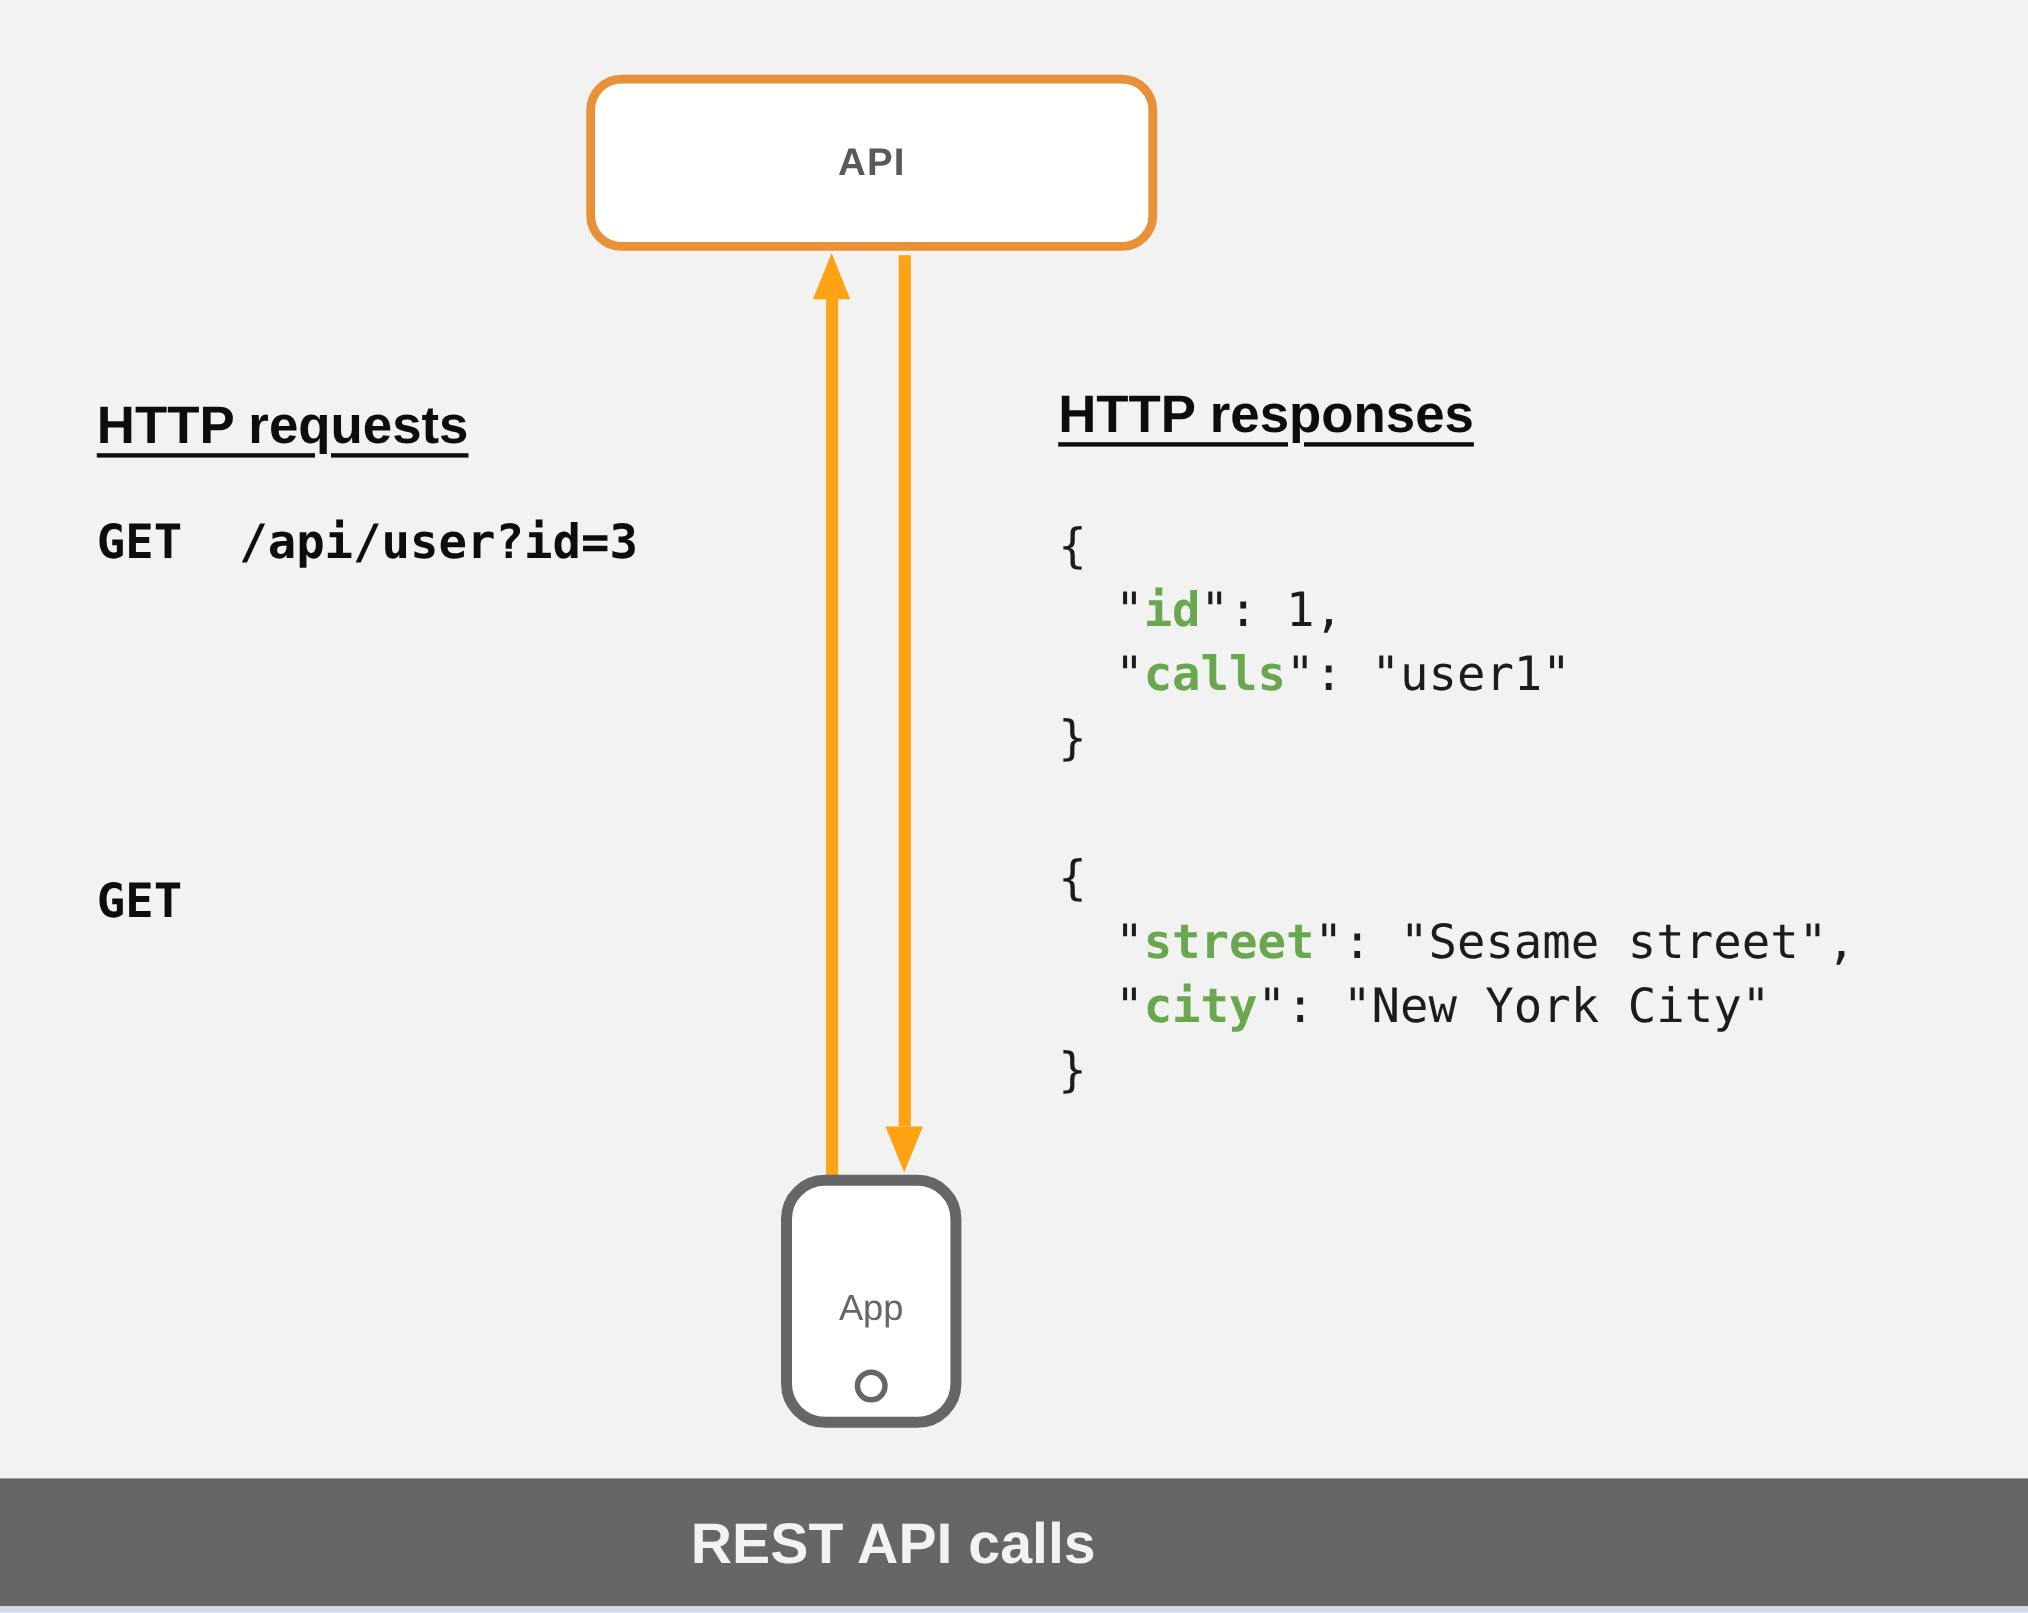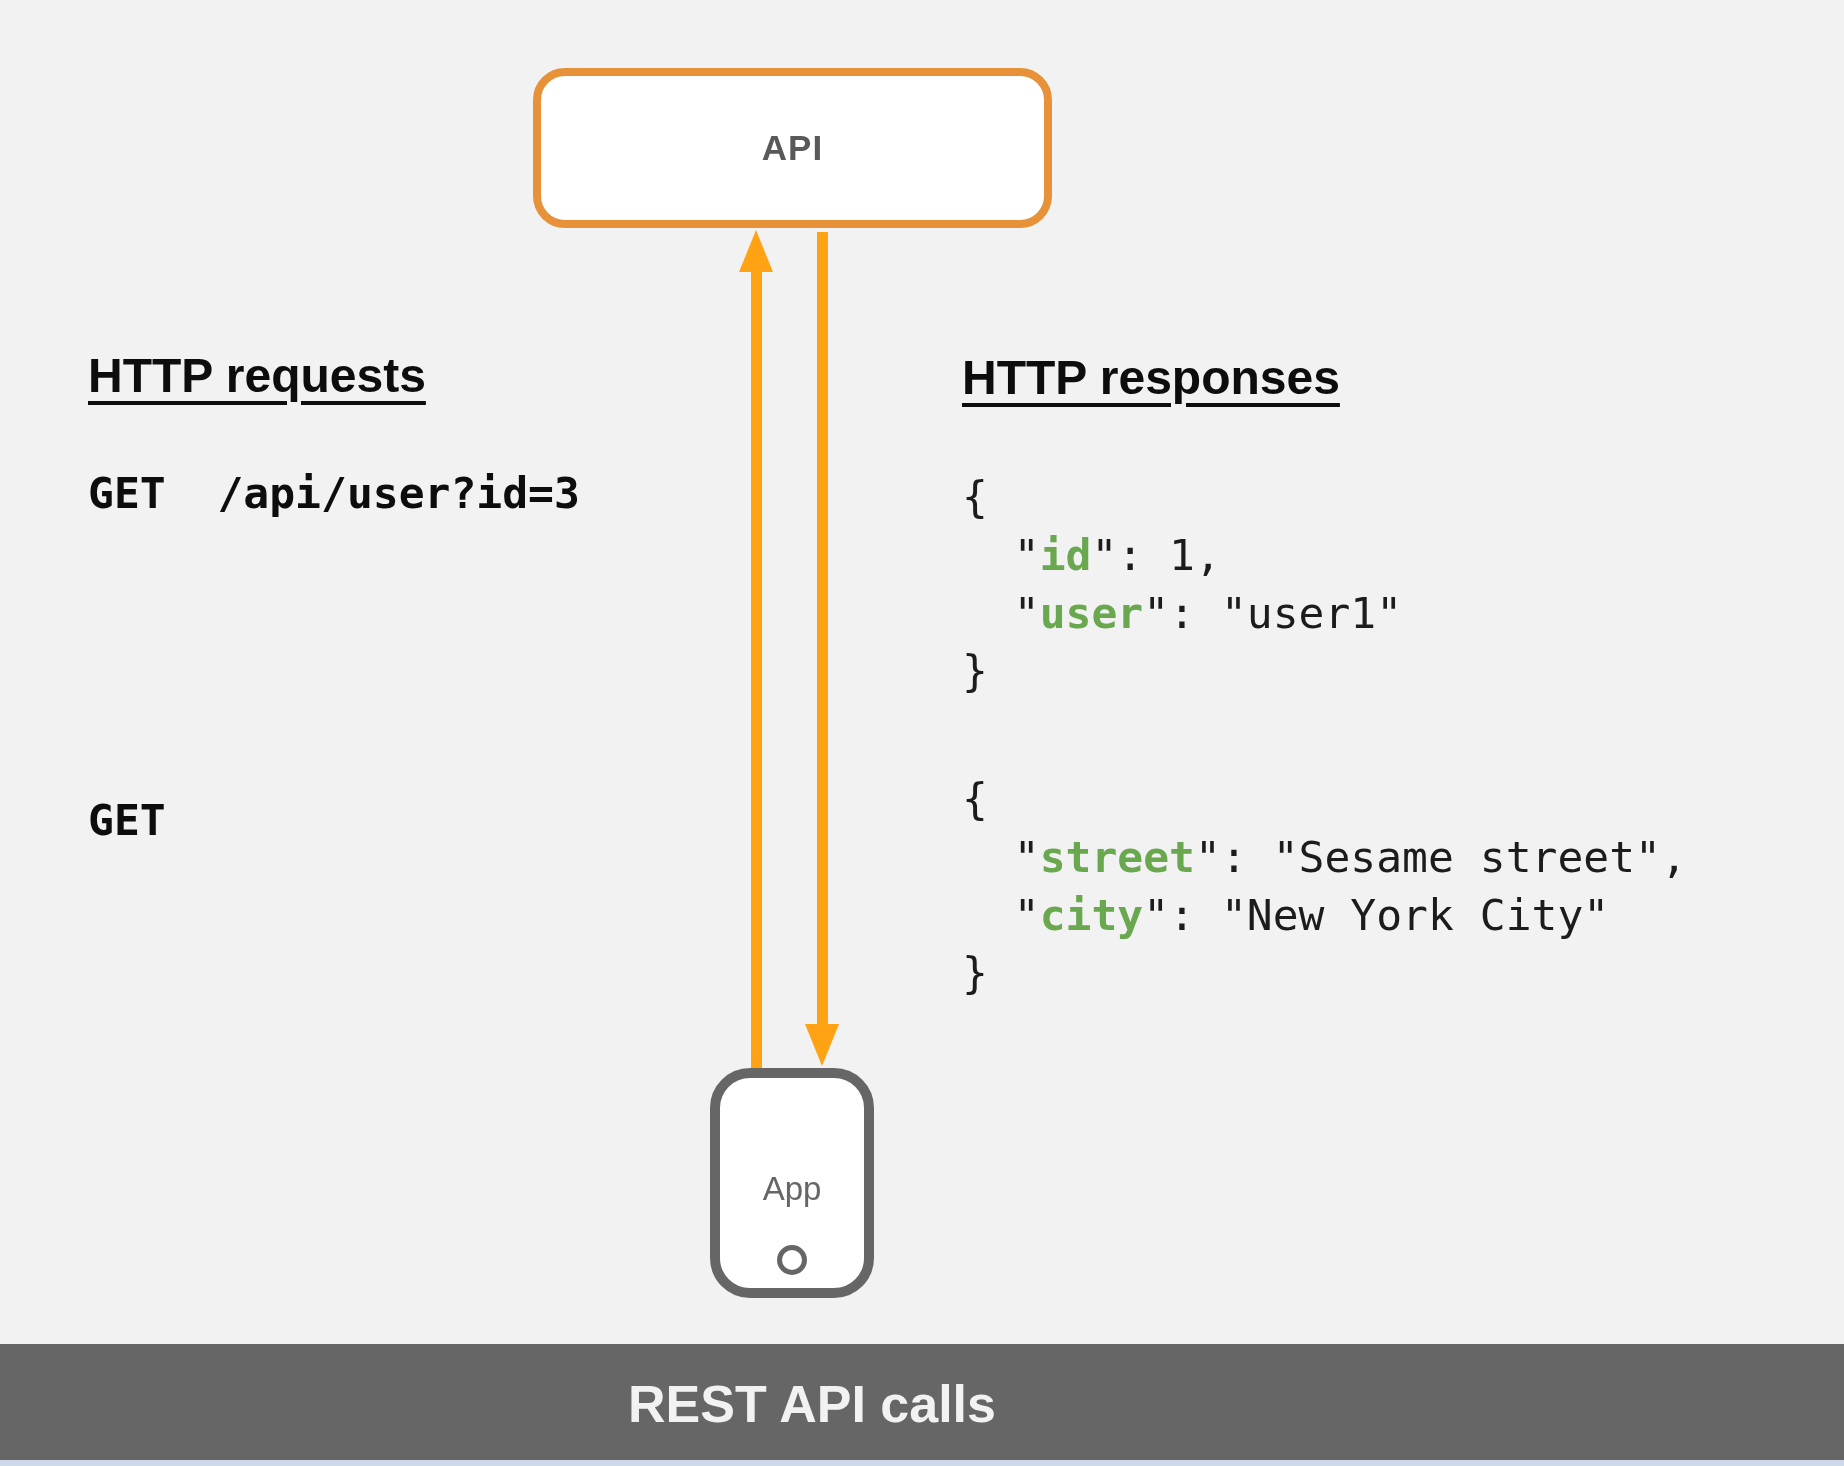--- a/index.html
+++ b/index.html
@@ -35,21 +35,21 @@
     left: 805px; top: 1024px;
     border-left: 17px solid transparent; border-right: 17px solid transparent;
     border-top: 42px solid #FFA214;
   }
   
   .col-heading {
     position: absolute;
     font-size: 48px; font-weight: bold; color: #0D0D0D;
     text-decoration: underline; text-decoration-thickness: 4px; text-underline-offset: 9px;
   }
-  #req-heading  { left: 88px;  top: 348px; }
+  #req-heading  { left: 88px;  top: 360px; }
   #resp-heading { left: 962px; top: 350px; }
   
   #request-list { position: absolute; left: 88px; top: 464px; }
   .request-item {
     font-family: "DejaVu Sans Mono", "Liberation Mono", monospace;
     font-size: 43px; font-weight: bold; line-height: 58px; color: #0D0D0D;
   }
   .request-item div { white-space: pre; }
   .request-item + .request-item { margin-top: 269px; }
   
@@ -111,21 +111,21 @@
       <div class="request-item">
         <div>GET  /api/user?id=3</div>
       </div>
       <div class="request-item">
         <div>GET</div>
       </div>
     </div>
 
   <pre id="json-block-0" class="json-block">{
   "<span class="json-key">id</span>": 1,
-  "<span class="json-key">user</span>": "user1"
+  "<span class="json-key">calls</span>": "user1"
 }</pre>
   <pre id="json-block-1" class="json-block">{
   "<span class="json-key">street</span>": "Sesame street",
   "<span class="json-key">city</span>": "New York City"
 }</pre>
 
   <div id="app-box">
     <span class="node-label">App</span>
     <div id="app-home-button"></div>
   </div>

